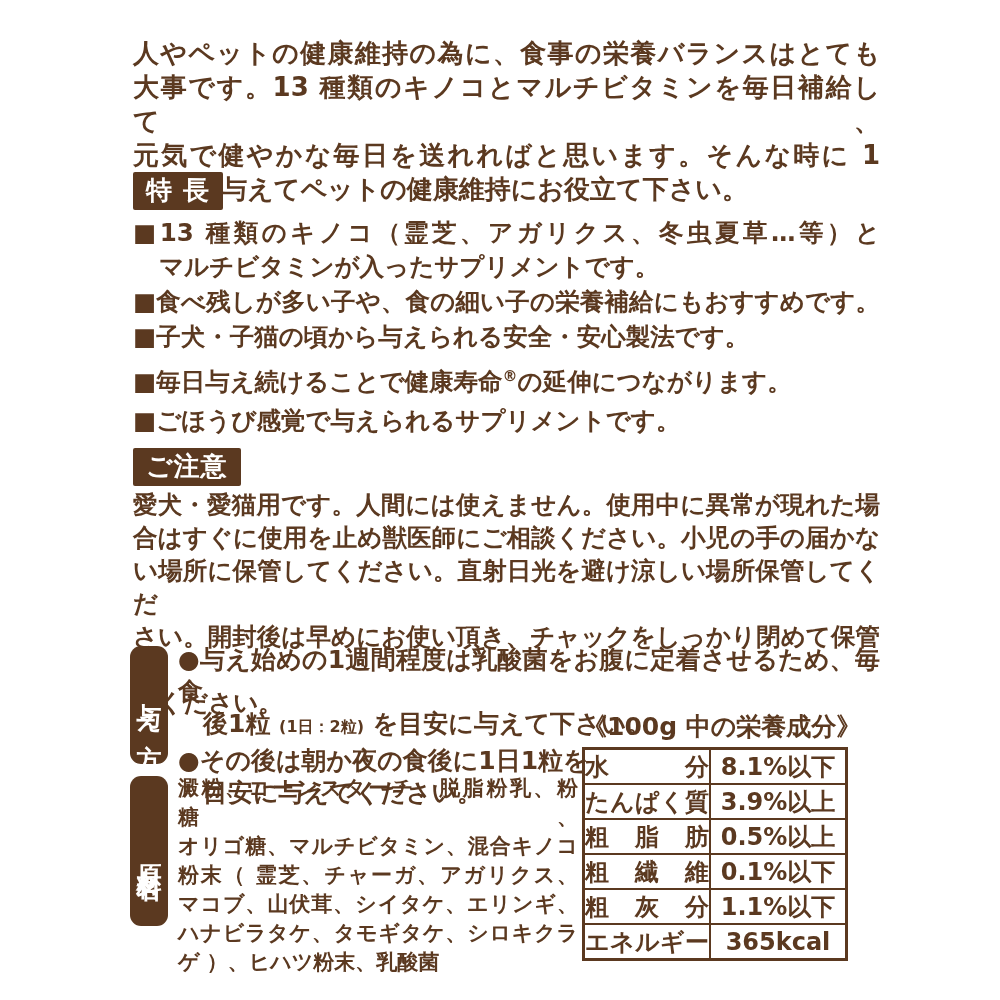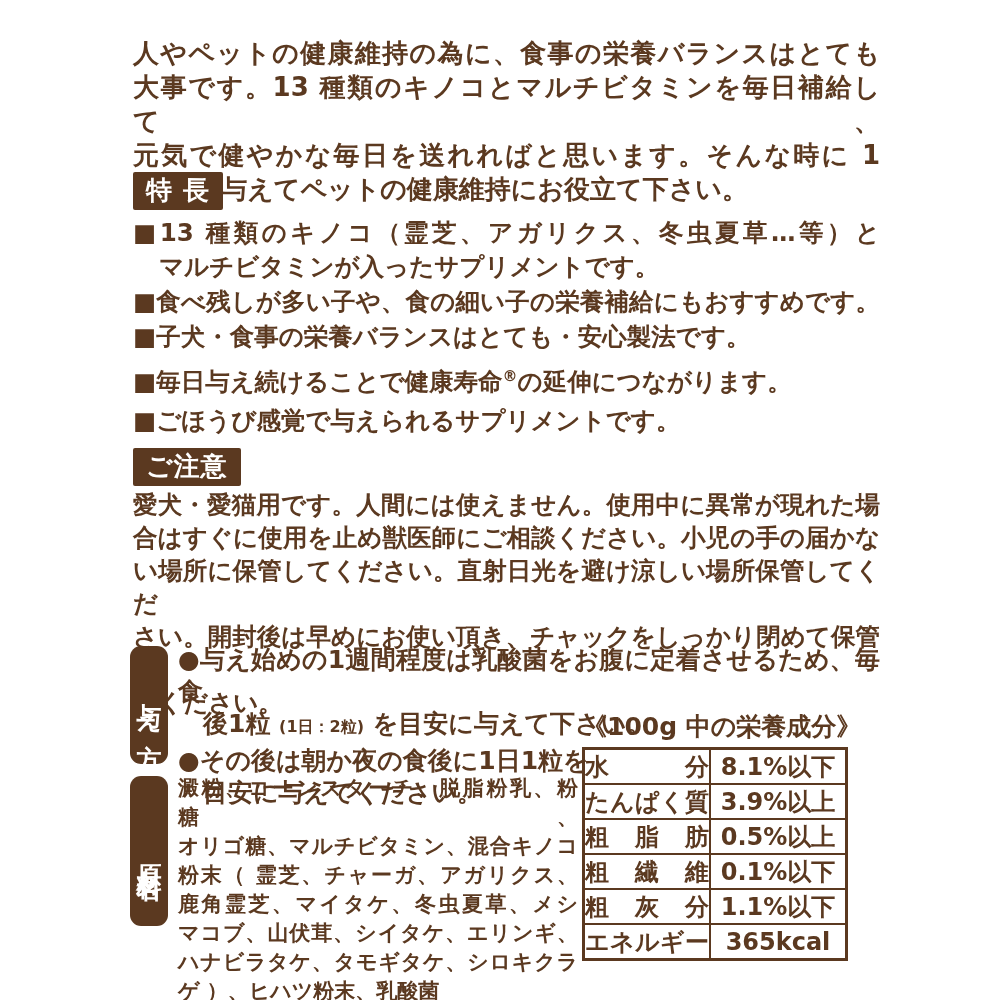--- a/index.html
+++ b/index.html
@@ -71,21 +71,21 @@
       <div class="jl line">大事です。13 種類のキノコとマルチビタミンを毎日補給して、</div>
       <div class="jl line">元気で健やかな毎日を送れればと思います。そんな時に 1</div>
       <div class="line">日 1 粒与えてペットの健康維持にお役立て下さい。</div>
     </div>
 
     <div class="badge badge-feat">特 長</div>
     <div class="features">
       <div class="jl line">■13 種類のキノコ（霊芝、アガリクス、冬虫夏草…等）と</div>
       <div class="line indent">マルチビタミンが入ったサプリメントです。</div>
       <div class="jl line mt1">■食べ残しが多い子や、食の細い子の栄養補給にもおすすめです。</div>
-      <div class="line mt1">■子犬・食事の栄養バランスはとても・安心製法です。</div>
+      <div class="line mt1">■子犬・子猫の頃から与えられる安全・安心製法です。</div>
       <div class="line mt5"><span>■毎日与え続けることで健康寿命</span><span class="sup">®</span><span>の延伸につながります。</span></div>
       <div class="line mt5">■ごほうび感覚で与えられるサプリメントです。</div>
     </div>
 
     <div class="badge badge-caution">ご注意</div>
     <div class="caution">
       <div class="jl line">愛犬・愛猫用です。人間には使えません。使用中に異常が現れた場</div>
       <div class="jl line">合はすぐに使用を止め獣医師にご相談ください。小児の手の届かな</div>
       <div class="jl line">い場所に保管してください。直射日光を避け涼しい場所保管してくだ</div>
       <div class="jl line">さい。開封後は早めにお使い頂き、チャックをしっかり閉めて保管し</div>
@@ -132,21 +132,20 @@
             </tr>
           </tbody>
         </table>
       </div>
 
       <div class="vpill vpill-ing">原材料名</div>
       <div class="ingredients">
         <div class="jl line">澱粉、コーンスターチ、脱脂粉乳、粉糖、</div>
         <div class="jl line">オリゴ糖、マルチビタミン、混合キノコ</div>
         <div class="jl line">粉末（ 霊芝、チャーガ、アガリクス、</div>
-        <div class="jl line">鹿角霊芝、マイタケ、冬虫夏草、メシ</div>
         <div class="jl line">マコブ、山伏茸、シイタケ、エリンギ、</div>
         <div class="jl line">ハナビラタケ、タモギタケ、シロキクラ</div>
         <div class="line">ゲ ）、ヒハツ粉末、乳酸菌</div>
       </div>
 
     </div>
   </div>
 </div>
 
 </body></html>

